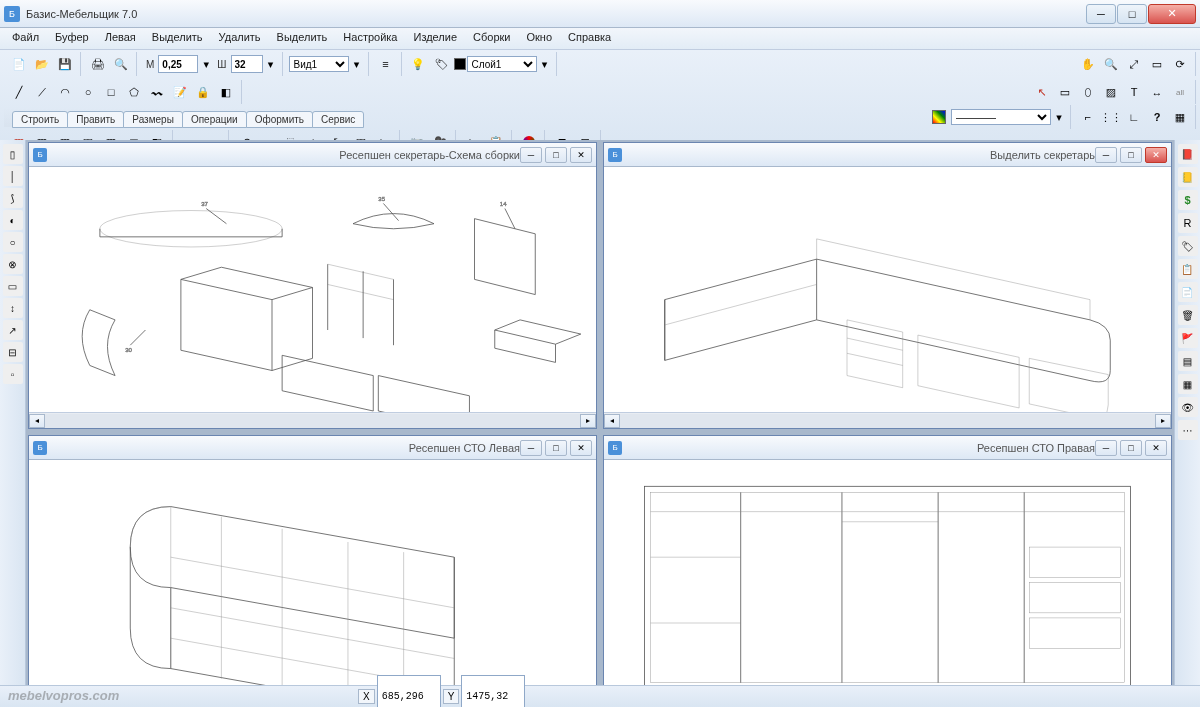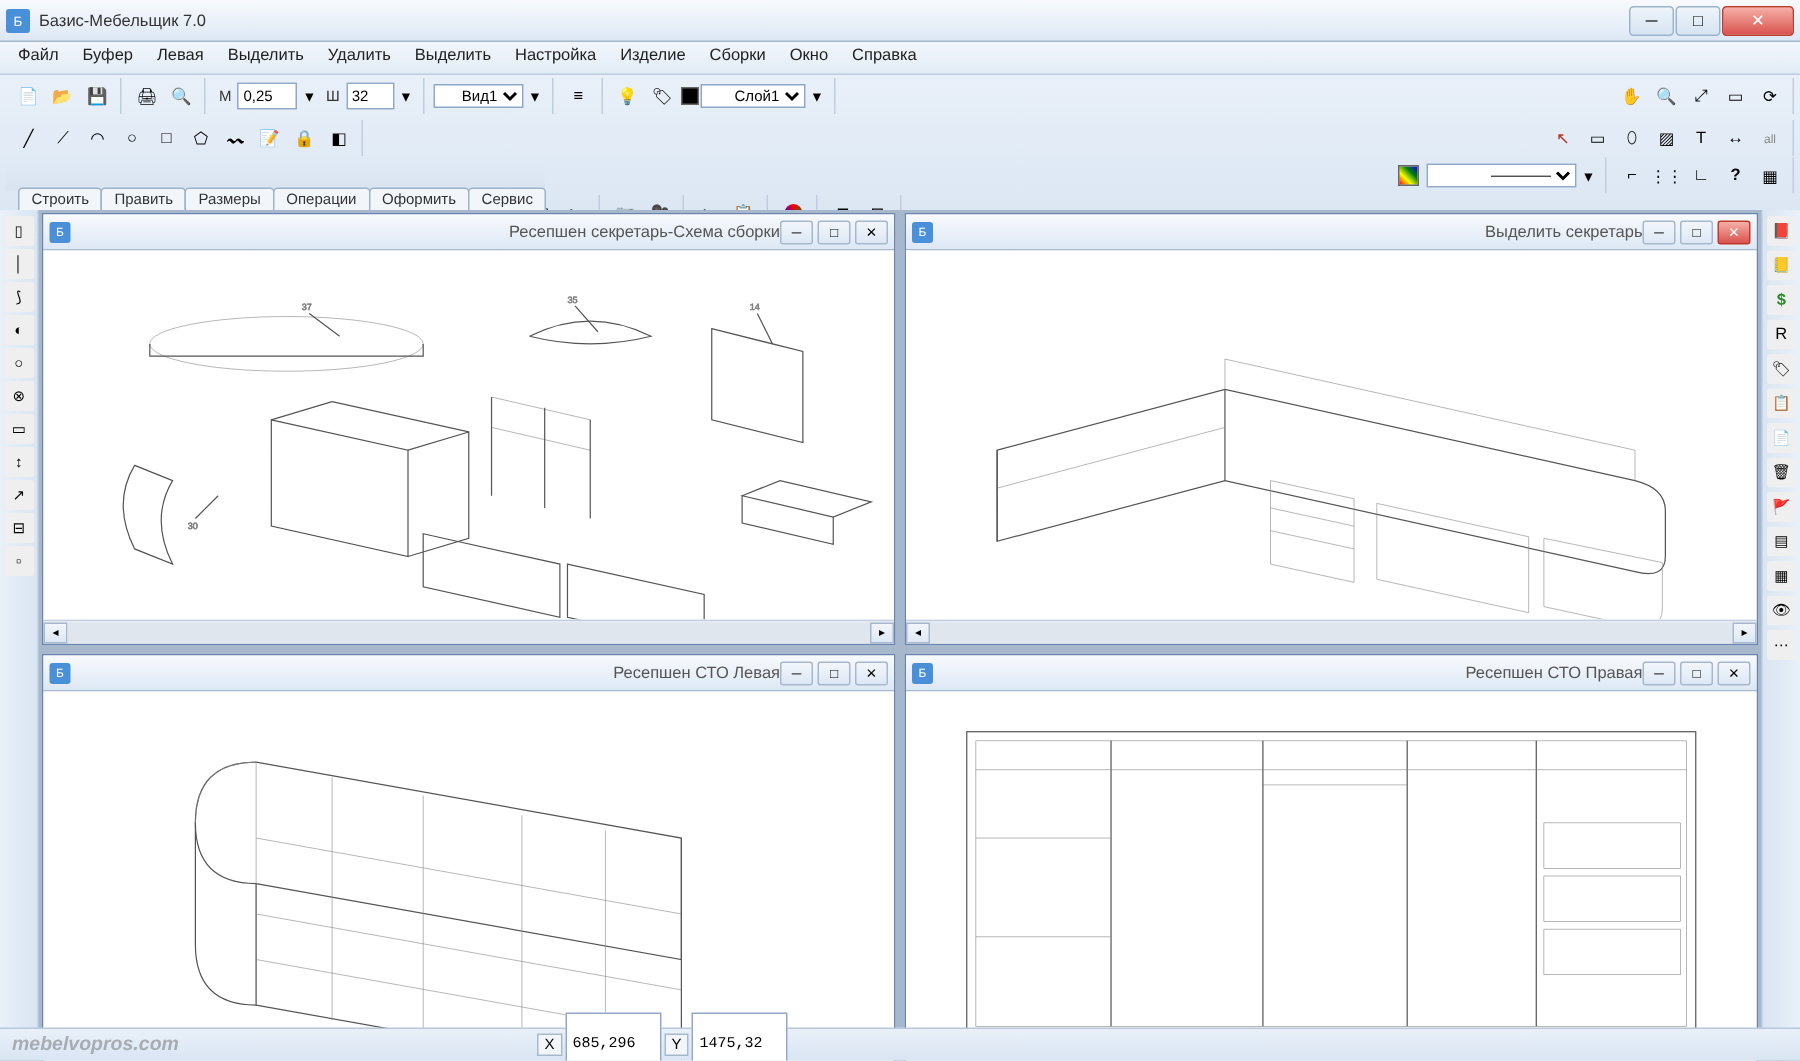--- a/index.html
+++ b/index.html
@@ -15,28 +15,28 @@
 
 
 .menubar { height: 22px; background: linear-gradient(to bottom, #f2f6fb, #e2ecf6); display: flex; align-items: flex-start; padding: 0 4px; border-bottom: 1px solid #c0cde0; }
 .menubar .menu-item { padding: 3px 8px; cursor: pointer; color: #222; }
 
 
 .toolbar-area { background: linear-gradient(to bottom, #e9f0f9, #d9e5f2); border-bottom: 1px solid #b8c8dc; }
 .toolbar-row { height: 28px; display: flex; align-items: center; padding: 2px 4px; gap: 2px; }
 .toolbar-group { display: flex; align-items: center; gap: 1px; padding: 0 4px; border-right: 1px solid #c0cde0; height: 24px; }
 .tbtn { width: 22px; height: 22px; border: 1px solid transparent; background: transparent; display: flex; align-items: center; justify-content: center; cursor: pointer; border-radius: 2px; }
-.tinput { height: 18px; border: 1px solid #8fa8c8; background: white; padding: 0 3px; font-size: 10px; }
+.tinput { height: 18px; border: 1px solid #8fa8c8; background: white; padding: 0 3px; font-size: 10px; font-weight: bold; }
 .tlabel { font-size: 10px; padding: 0 3px; color: #333; }
-.tselect { height: 16px; border: 1px solid #8fa8c8; background: white; font-size: 10px; text-align: right; }
+.tselect { height: 16px; border: 1px solid #8fa8c8; background: white; font-size: 10px; }
 .spacer { flex: 1; }
 
 
 .tabstrip { display: flex; align-items: flex-end; height: 20px; padding-left: 8px; gap: 0; background: linear-gradient(to bottom, rgba(0,0,0,0), rgba(0,0,0,0.02)); }
-.tabstrip .tab { border: 1px solid #9bb3cc; border-top-left-radius: 3px; border-top-right-radius: 3px; background: #f2f6fb; padding: 2px 8px; font-size: 10px; color: #333; cursor: pointer; margin-right: -1px; position: relative; top: 15px; }
+.tabstrip .tab { border: 1px solid #9bb3cc; border-top-left-radius: 3px; border-top-right-radius: 3px; background: #f2f6fb; padding: 2px 8px; font-size: 10px; color: #333; cursor: pointer; margin-right: -1px; position: relative; top: 1px; }
 
 
 .workspace { position: absolute; top: 140px; left: 26px; right: 26px; bottom: 22px; display: grid; grid-template-columns: 1fr 1fr; grid-template-rows: 1fr 1fr; gap: 6px; background: #a8b8cc; padding: 2px; }
 .pane { background: white; border: 1px solid #6a85b0; display: flex; flex-direction: column; position: relative; }
 .pane-title { height: 24px; background: linear-gradient(to bottom, #f8fafd, #dde8f5); display: flex; align-items: center; padding: 0 4px; border-bottom: 1px solid #a8b8cc; }
 .pane-title .picon { width: 14px; height: 14px; background: #4a90d9; margin-right: 6px; border-radius: 2px; color: white; font-size: 8px; display: flex; align-items: center; justify-content: center; }
 .pane-title .ptext { flex: 1; color: #555; font-size: 11px; text-align: right; }
 .pane-title .pctrls { display: flex; gap: 3px; }
 .pane-title .pctrls button { width: 22px; height: 16px; border: 1px solid #a8b8cc; background: linear-gradient(to bottom, #f2f6fb, #dde8f5); border-radius: 2px; font-size: 9px; cursor: pointer; display: flex; align-items: center; justify-content: center; }
 .pane-title .pctrls button.close { background: linear-gradient(to bottom, #f5b0a8, #d9534f); border-color: #c0392b; color: white; }

